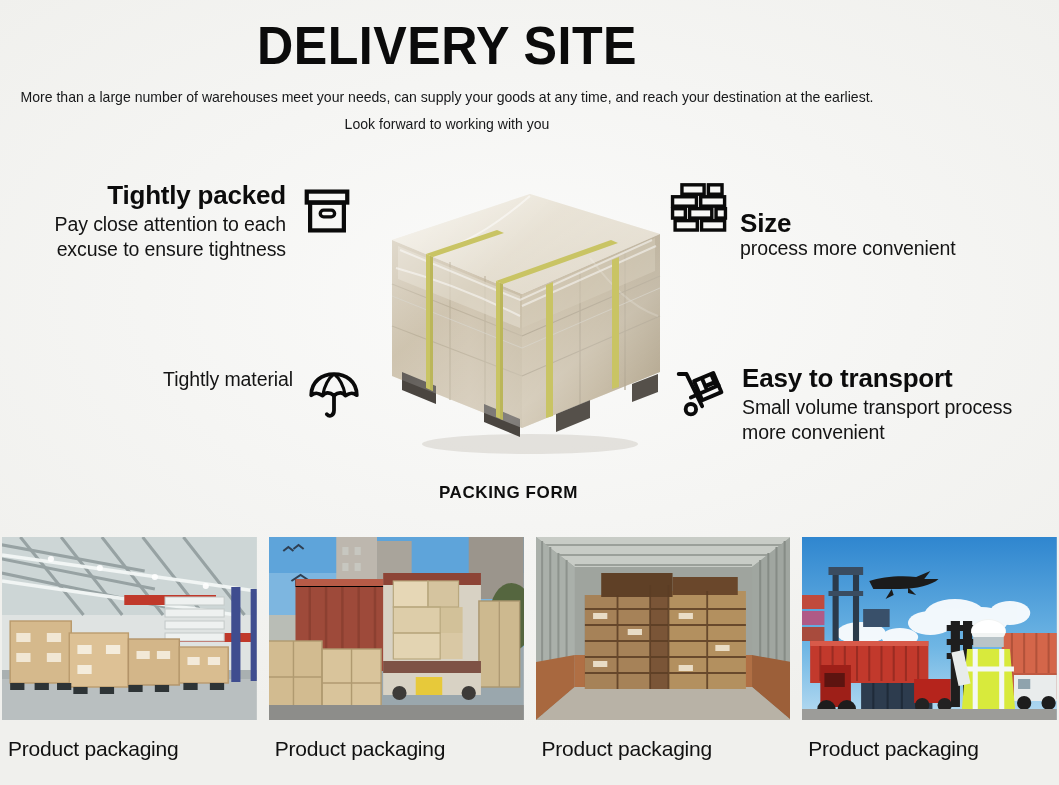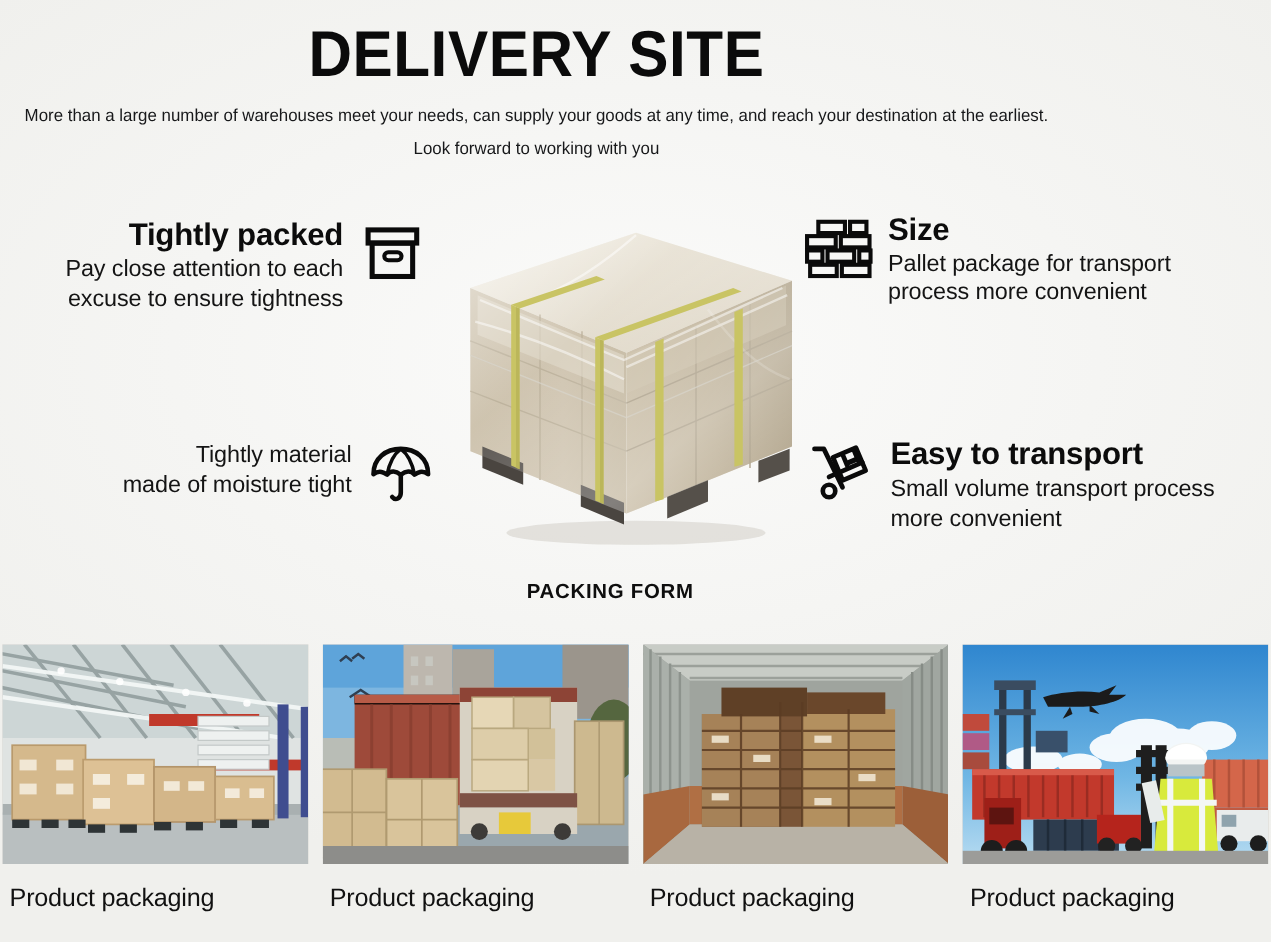--- a/index.html
+++ b/index.html
@@ -69,21 +69,21 @@
     color: #141414;
     letter-spacing: -0.1px;
     margin-top: 2px;
   }
   .align-right { text-align: right; }
   .align-left  { text-align: left; }
 
   #feat-tight    { left: -2px;  top: 180px; width: 360px; }
   #feat-tight .ftext { padding-right: 10px; }
   #feat-size     { left: 668px; top: 176px; width: 390px; }
-  #feat-size .ftext { padding-left: 10px; }
+  #feat-size .ftext { padding-left: 10px; margin-top: 32px; }
   #feat-moist    { left: 30px;  top: 365px; width: 335px; }
   #feat-moist .ftext { padding-right: 10px; }
   #feat-trans    { left: 672px; top: 363px; width: 387px; }
   #feat-trans .ftext { padding-left: 8px; }
 
   
   #pallet {
     position: absolute;
     left: 380px;
     top: 176px;
@@ -170,29 +170,27 @@
           <rect x="3" y="32" width="15" height="11"></rect>
           <rect x="23" y="32" width="26" height="11"></rect>
           <rect x="54" y="32" width="11" height="11"></rect>
           <rect x="6" y="46" width="26" height="11"></rect>
           <rect x="37" y="46" width="27" height="11"></rect>
         </g>
       </svg>
     </div>
     <div class="ftext align-left">
       <div class="fname">Size</div>
-      <div class="fdesc">Pallet package for transport</div>
       <div class="fdesc" style="margin-top:-2px">process more convenient</div>
     </div>
   </div>
 
   <div class="feature" id="feat-moist">
     <div class="ftext align-right">
       <div class="fdesc">Tightly material</div>
-      <div class="fdesc" style="margin-top:0">made of moisture tight</div>
     </div>
     <div class="icon-box">
       <svg viewBox="0 0 64 64" width="54" height="54" aria-hidden="true">
         <path d="M5 31 C5 15 17.5 6 32 6 C46.5 6 59 15 59 31 C53 26.5 48.5 29.5 45.5 31.5 C42 27 37 27.5 32 31.5 C27 27.5 22 27 18.5 31.5 C15.5 29.5 11 26.5 5 31 Z" fill="none" stroke="#0a0a0a" stroke-width="4.5" stroke-linejoin="round"></path>
         <path d="M32 6 C24 12 20.5 21 18.5 31.5" fill="none" stroke="#0a0a0a" stroke-width="3.6"></path>
         <path d="M32 6 C40 12 43.5 21 45.5 31.5" fill="none" stroke="#0a0a0a" stroke-width="3.6"></path>
         <path d="M32 31.5 L32 49 C32 55 27 57.5 23.5 53.5" fill="none" stroke="#0a0a0a" stroke-width="4.5" stroke-linecap="round"></path>
       </svg>
     </div>
   </div>

